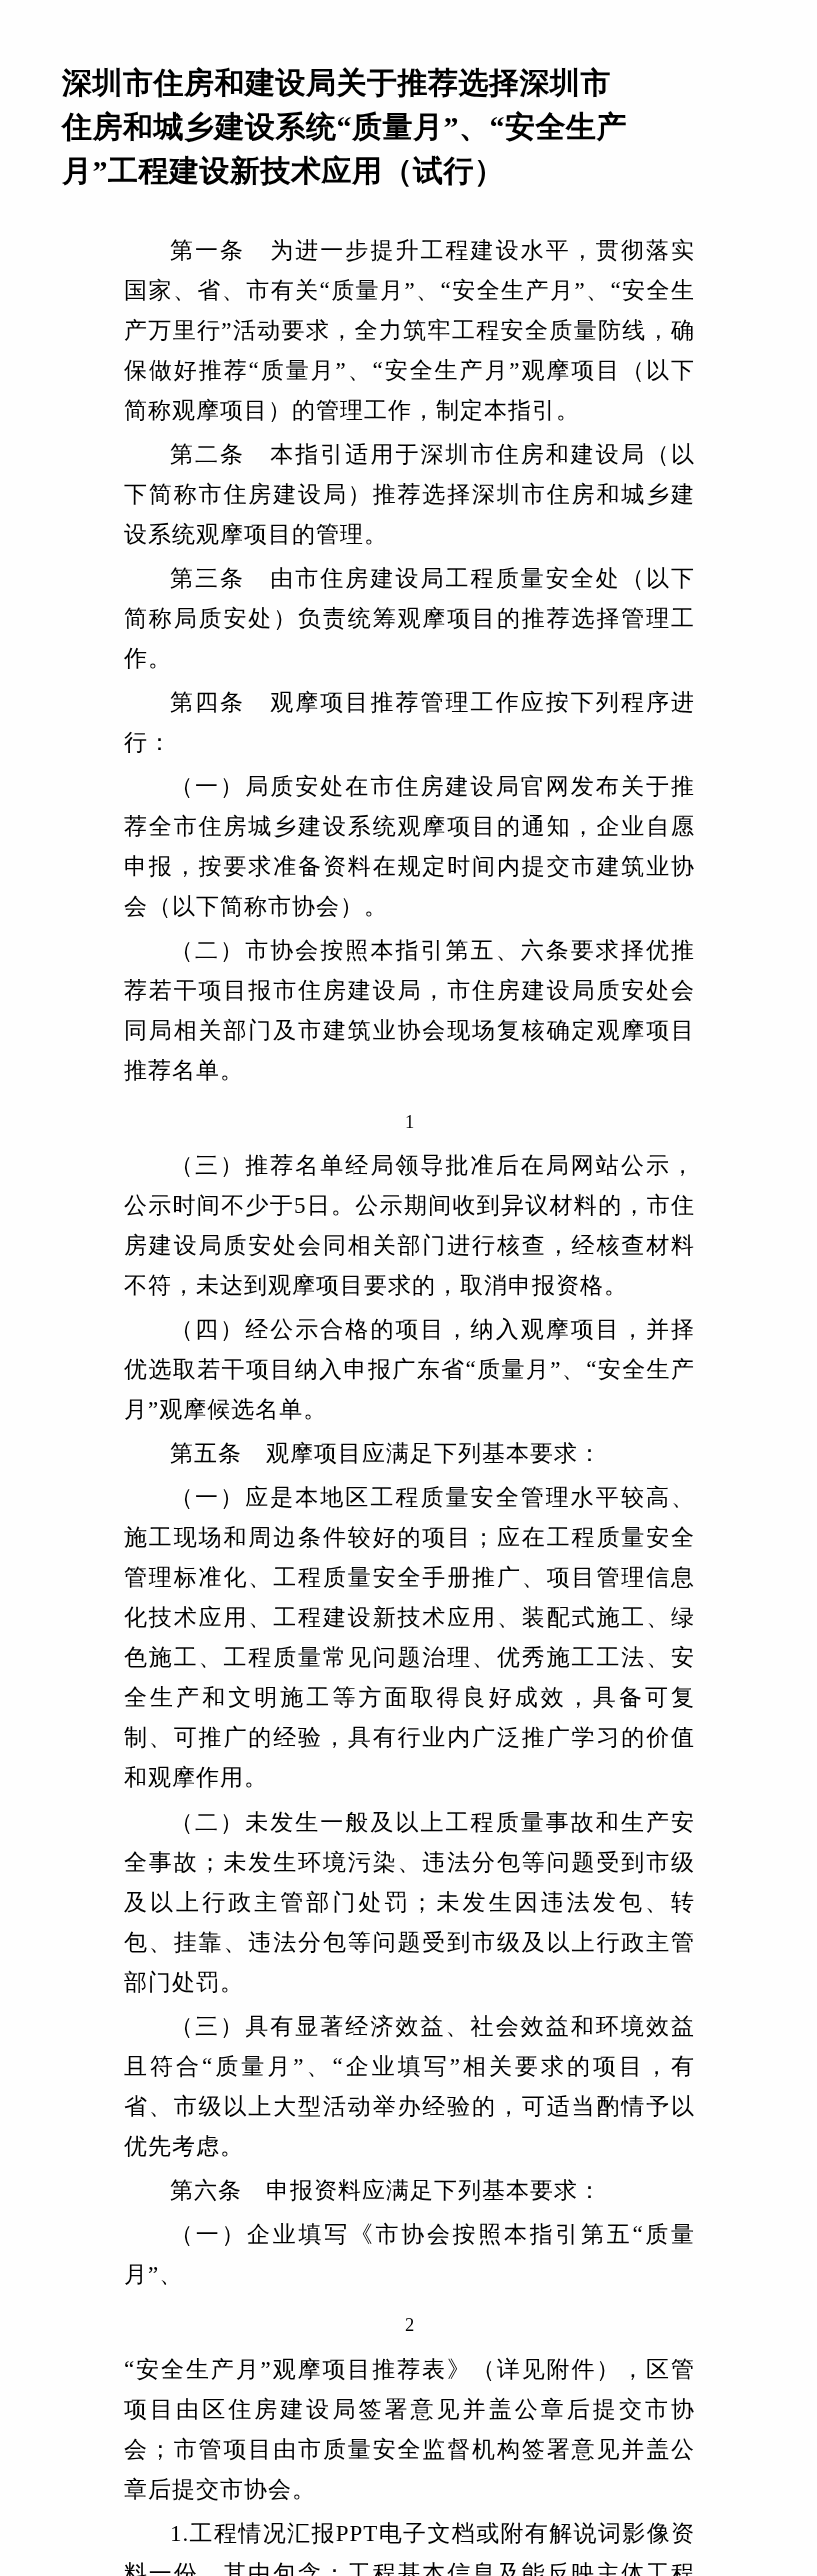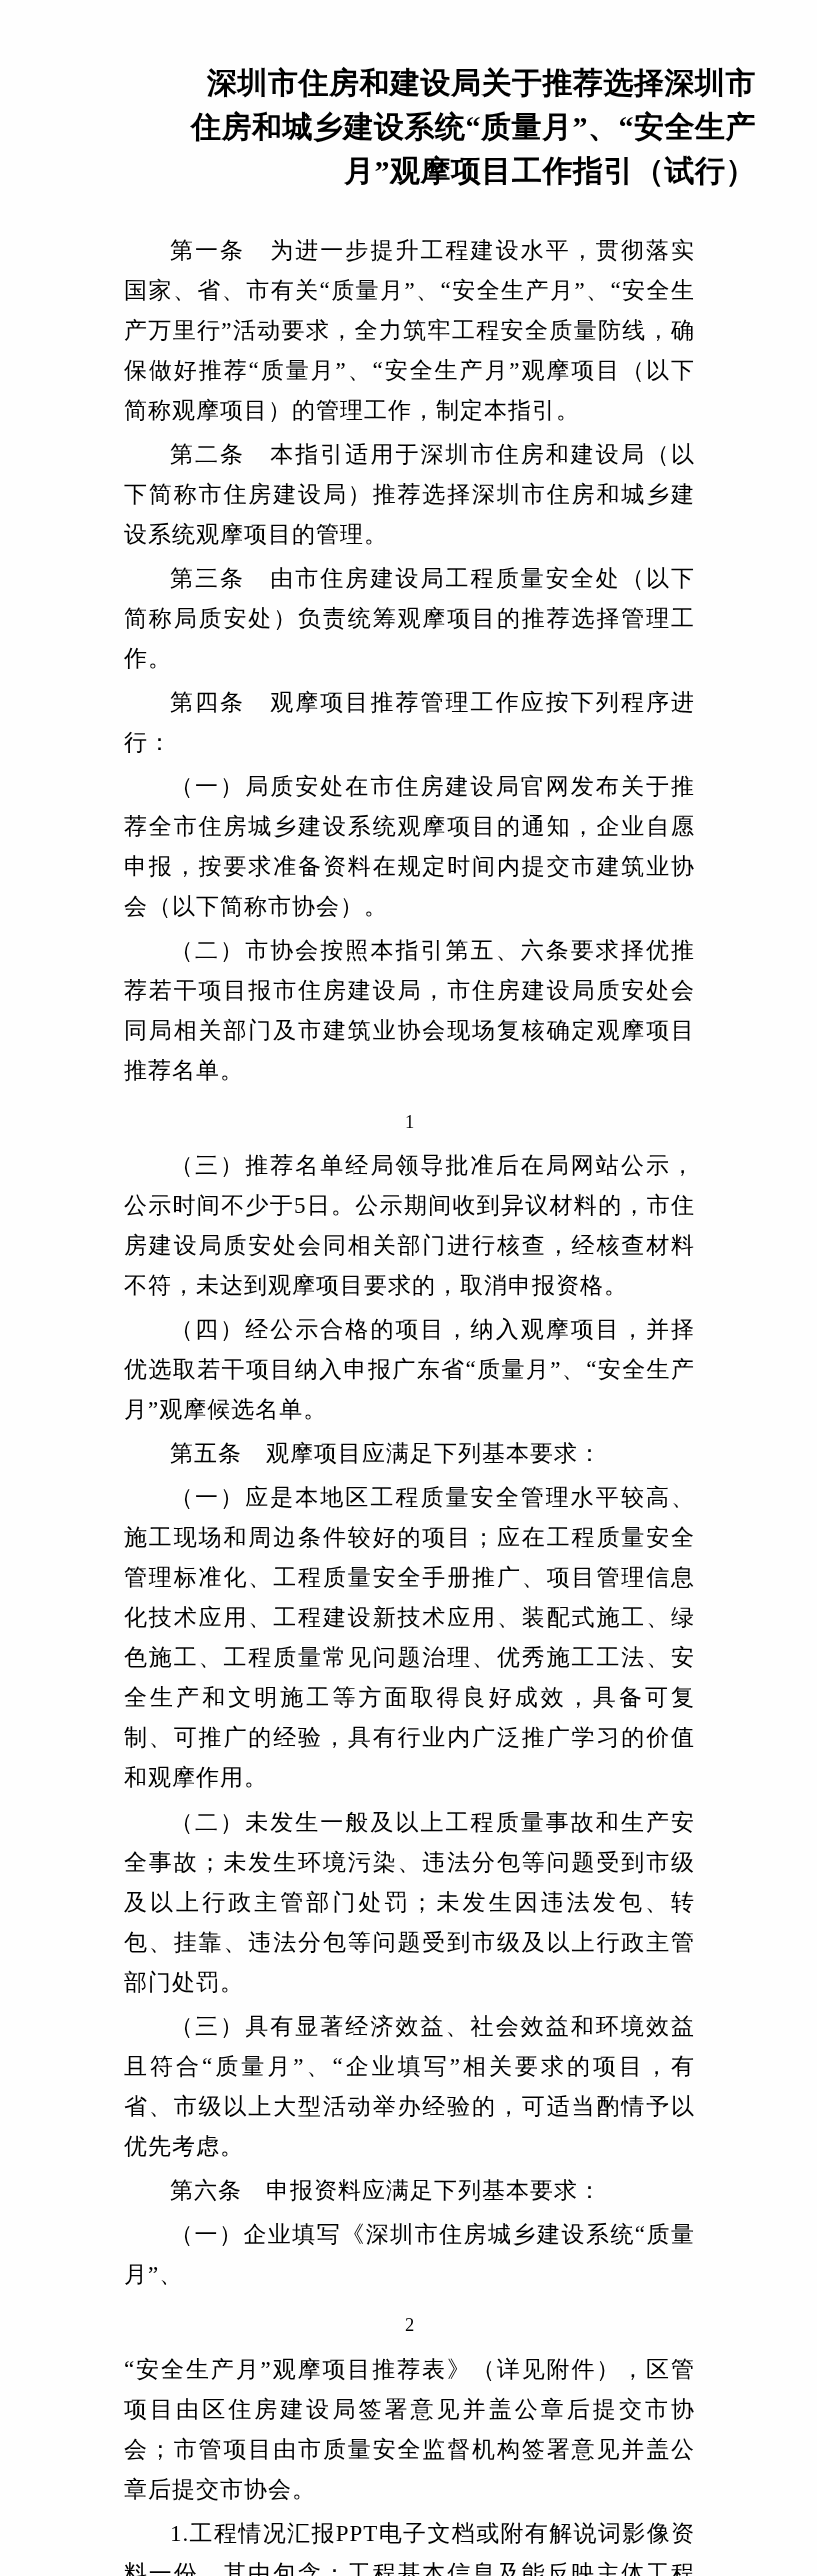--- a/index.html
+++ b/index.html
@@ -12,21 +12,21 @@
     width: 818px;
     height: 3087px;
     margin: 0 auto;
     background: #fefefe;
     overflow: hidden;
     font-family: "Liberation Serif", "DejaVu Serif", serif;
     color: #000000;
   }
   .title {
     margin: 61px 62px 0 62px;
-    text-align: right;
+    text-align: left;
     font-size: 30px;
     font-weight: bold;
     line-height: 44px;
     letter-spacing: 0.5px;
   }
   .title .title-line {
     display: block;
     white-space: nowrap;
   }
   .doc-body {
@@ -55,36 +55,36 @@
     letter-spacing: 0;
   }
 </style>
 </head>
 <body>
 
 <div class="page">
   <h1 class="title">
     <span class="title-line">深圳市住房和建设局关于推荐选择深圳市</span>
     <span class="title-line">住房和城乡建设系统“质量月”、“安全生产</span>
-    <span class="title-line">月”观摩项目工作指引（试行）</span>
+    <span class="title-line">月”工程建设新技术应用（试行）</span>
   </h1>
   <div class="doc-body" id="doc-body">
       <p class="para">第一条　为进一步提升工程建设水平，贯彻落实国家、省、市有关“质量月”、“安全生产月”、“安全生产万里行”活动要求，全力筑牢工程安全质量防线，确保做好推荐“质量月”、“安全生产月”观摩项目（以下简称观摩项目）的管理工作，制定本指引。</p>
       <p class="para">第二条　本指引适用于深圳市住房和建设局（以下简称市住房建设局）推荐选择深圳市住房和城乡建设系统观摩项目的管理。</p>
       <p class="para">第三条　由市住房建设局工程质量安全处（以下简称局质安处）负责统筹观摩项目的推荐选择管理工作。</p>
       <p class="para">第四条　观摩项目推荐管理工作应按下列程序进行：</p>
       <p class="para">（一）局质安处在市住房建设局官网发布关于推荐全市住房城乡建设系统观摩项目的通知，企业自愿申报，按要求准备资料在规定时间内提交市建筑业协会（以下简称市协会）。</p>
       <p class="para">（二）市协会按照本指引第五、六条要求择优推荐若干项目报市住房建设局，市住房建设局质安处会同局相关部门及市建筑业协会现场复核确定观摩项目推荐名单。</p>
       <div class="page-number">1</div>
       <p class="para">（三）推荐名单经局领导批准后在局网站公示，公示时间不少于5日。公示期间收到异议材料的，市住房建设局质安处会同相关部门进行核查，经核查材料不符，未达到观摩项目要求的，取消申报资格。</p>
       <p class="para">（四）经公示合格的项目，纳入观摩项目，并择优选取若干项目纳入申报广东省“质量月”、“安全生产月”观摩候选名单。</p>
       <p class="para">第五条　观摩项目应满足下列基本要求：</p>
       <p class="para">（一）应是本地区工程质量安全管理水平较高、施工现场和周边条件较好的项目；应在工程质量安全管理标准化、工程质量安全手册推广、项目管理信息化技术应用、工程建设新技术应用、装配式施工、绿色施工、工程质量常见问题治理、优秀施工工法、安全生产和文明施工等方面取得良好成效，具备可复制、可推广的经验，具有行业内广泛推广学习的价值和观摩作用。</p>
       <p class="para">（二）未发生一般及以上工程质量事故和生产安全事故；未发生环境污染、违法分包等问题受到市级及以上行政主管部门处罚；未发生因违法发包、转包、挂靠、违法分包等问题受到市级及以上行政主管部门处罚。</p>
       <p class="para">（三）具有显著经济效益、社会效益和环境效益且符合“质量月”、“企业填写”相关要求的项目，有省、市级以上大型活动举办经验的，可适当酌情予以优先考虑。</p>
       <p class="para">第六条　申报资料应满足下列基本要求：</p>
-      <p class="para">（一）企业填写《深圳市住房城乡建设系统“质量月”、</p>
+      <p class="para">（一）企业填写《市协会按照本指引第五“质量月”、</p>
       <div class="page-number">2</div>
       <p class="para noindent">“安全生产月”观摩项目推荐表》（详见附件），区管项目由区住房建设局签署意见并盖公章后提交市协会；市管项目由市质量安全监督机构签署意见并盖公章后提交市协会。</p>
       <p class="para">1.工程情况汇报PPT电子文档或附有解说词影像资料一份，其中包含：工程基本信息及能反映主体工程现阶段施工进度照片，工程技术亮点及难点等情况介绍，影像资料解说时间不超过10分钟。</p>
     </div>
 </div>
 
 
 </body></html>

